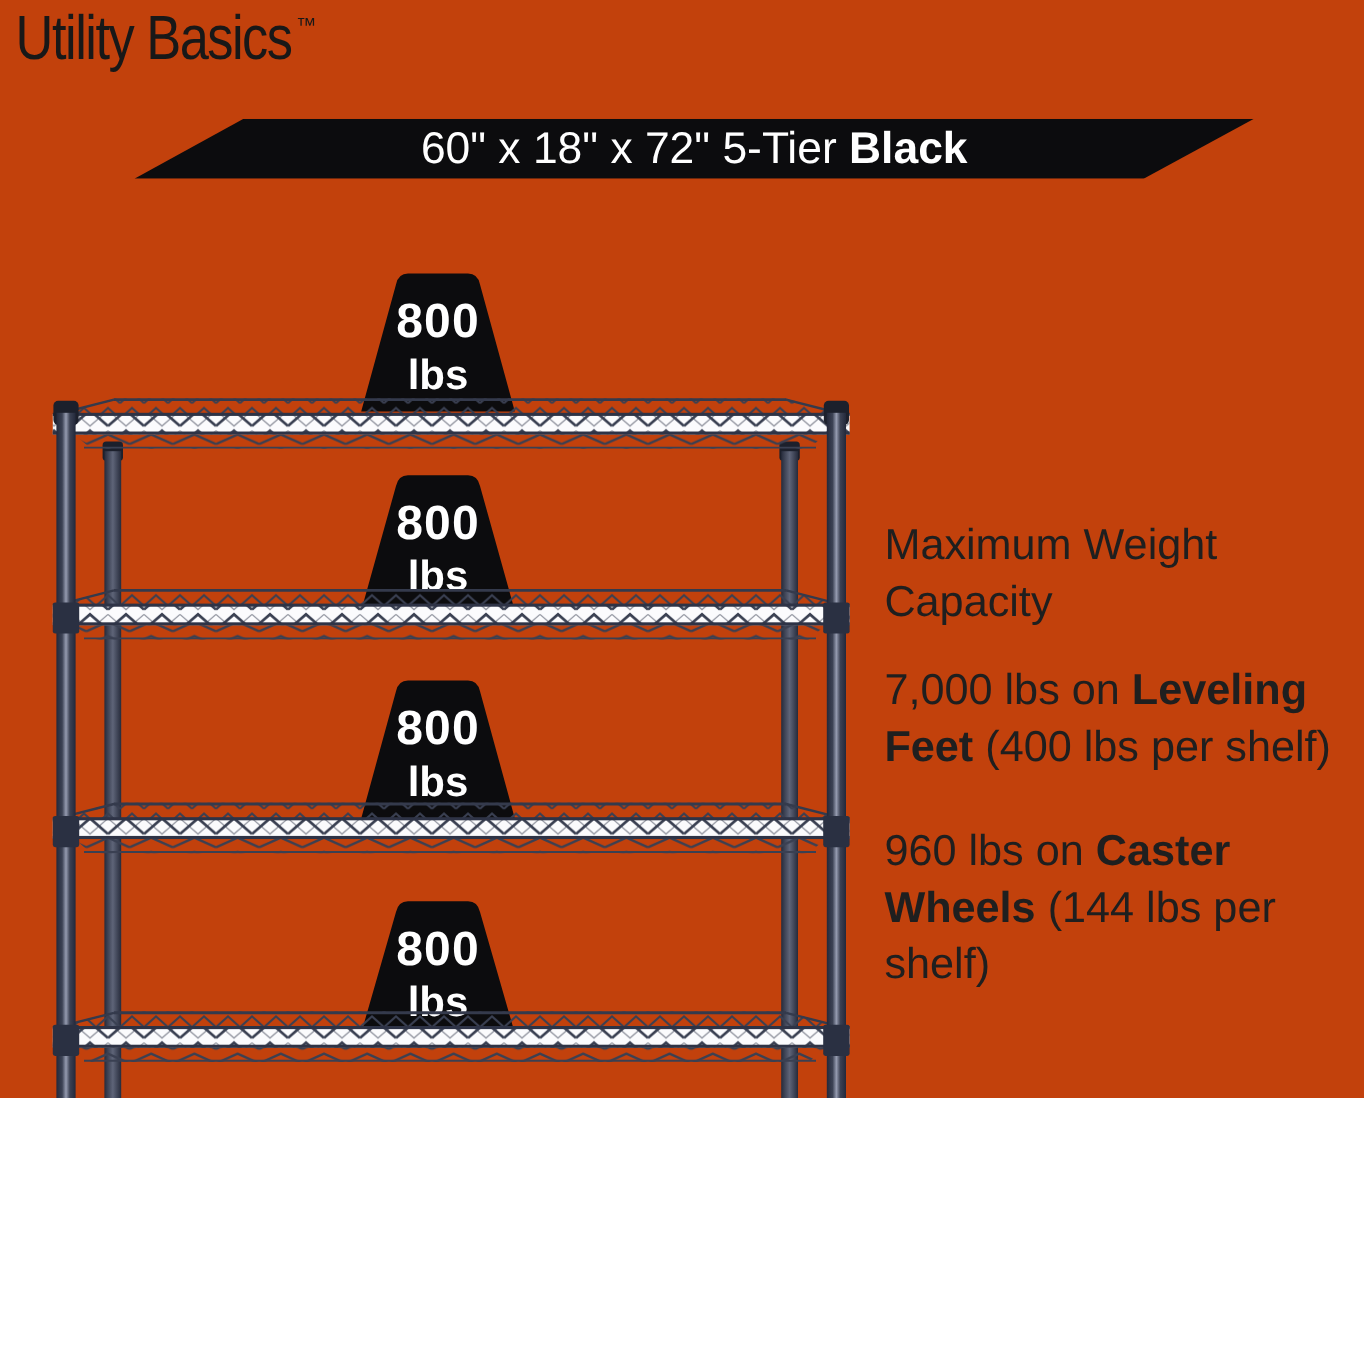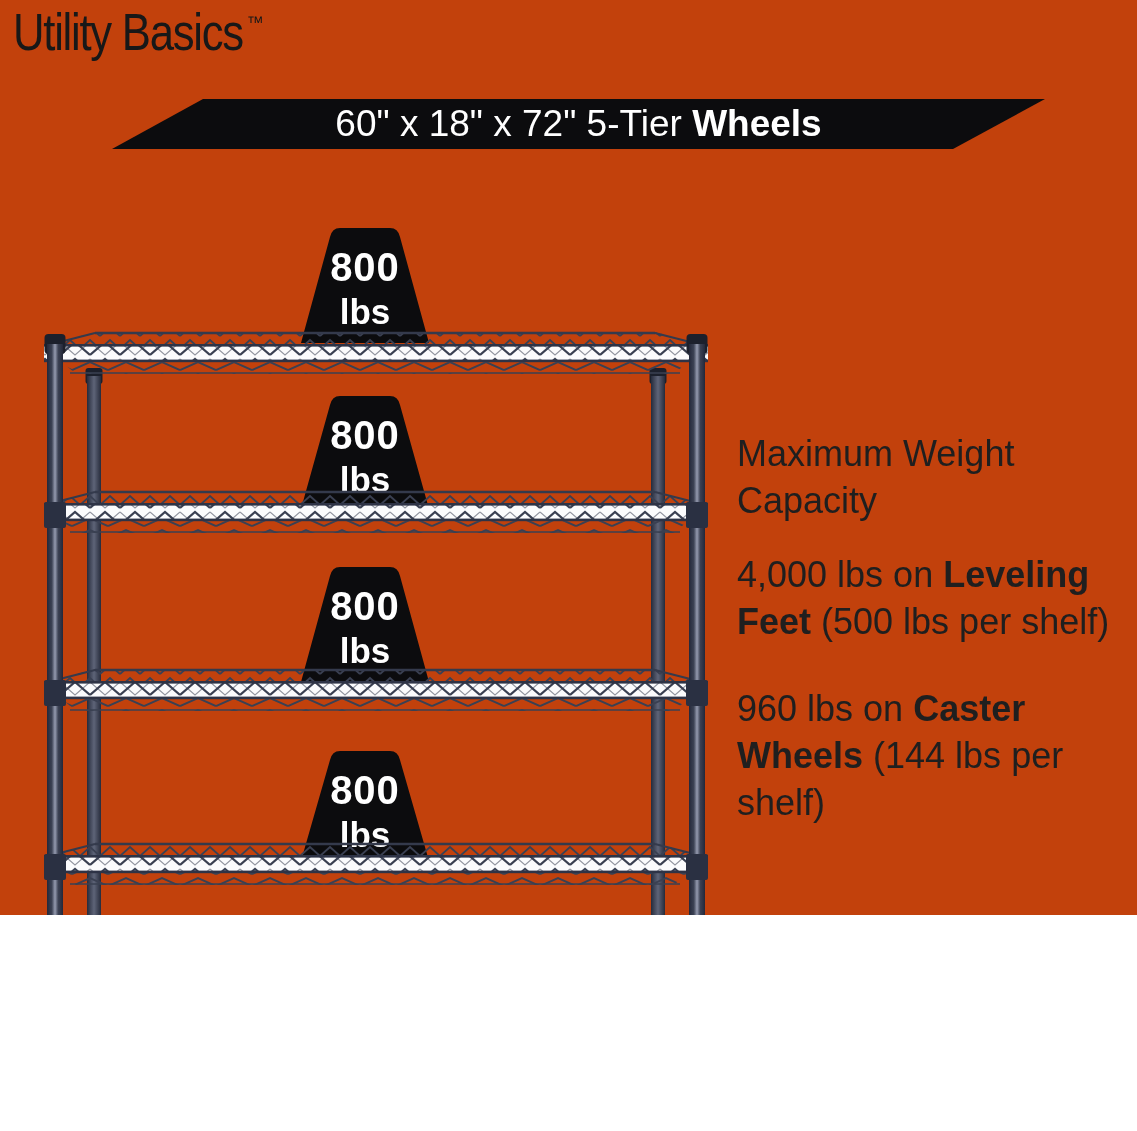--- a/index.html
+++ b/index.html
@@ -37,21 +37,21 @@
 <body>
 
 <div class="page">
 
   <div class="logo">
     <span class="logo-text">Utility Basics</span><span class="logo-tm">™</span>
   </div>
 
   <div class="banner">
     <span>60" x 18" x 72" 5-Tier </span>
-    <span class="b-bold">Wheels</span>
+    <span class="b-bold">Black</span>
   </div>
 
   <svg class="rack-svg" width="697" height="921" viewBox="30 210 697 921">
     <defs>
       <linearGradient id="postGrad" x1="0" y1="0" x2="1" y2="0">
         <stop offset="0" stop-color="#23283a"></stop>
         <stop offset="0.3" stop-color="#3c4254"></stop>
         <stop offset="0.5" stop-color="#959bb0"></stop>
         <stop offset="0.7" stop-color="#3c4254"></stop>
         <stop offset="1" stop-color="#23283a"></stop>
@@ -208,20 +208,20 @@
       <rect x="685" y="1076" width="24" height="12" rx="2" fill="#14161e"></rect>
       <path d="M687,1082 h20 l-3,44 h-14 Z" fill="#14161e"></path>
     </g>
   </svg>
 
   <div class="info">
     <p class="p1">
       <span>Maximum Weight Capacity</span>
     </p>
     <p class="p2">
-      <span>4,000 lbs on </span><span class="strong">Leveling Feet</span><span> (500 lbs per shelf)</span>
+      <span>7,000 lbs on </span><span class="strong">Leveling Feet</span><span> (400 lbs per shelf)</span>
     </p>
     <p class="p3">
       <span>960 lbs on </span><span class="strong">Caster Wheels</span><span> (144 lbs per shelf)</span>
     </p>
   </div>
 
 </div>
 
 </body></html>

